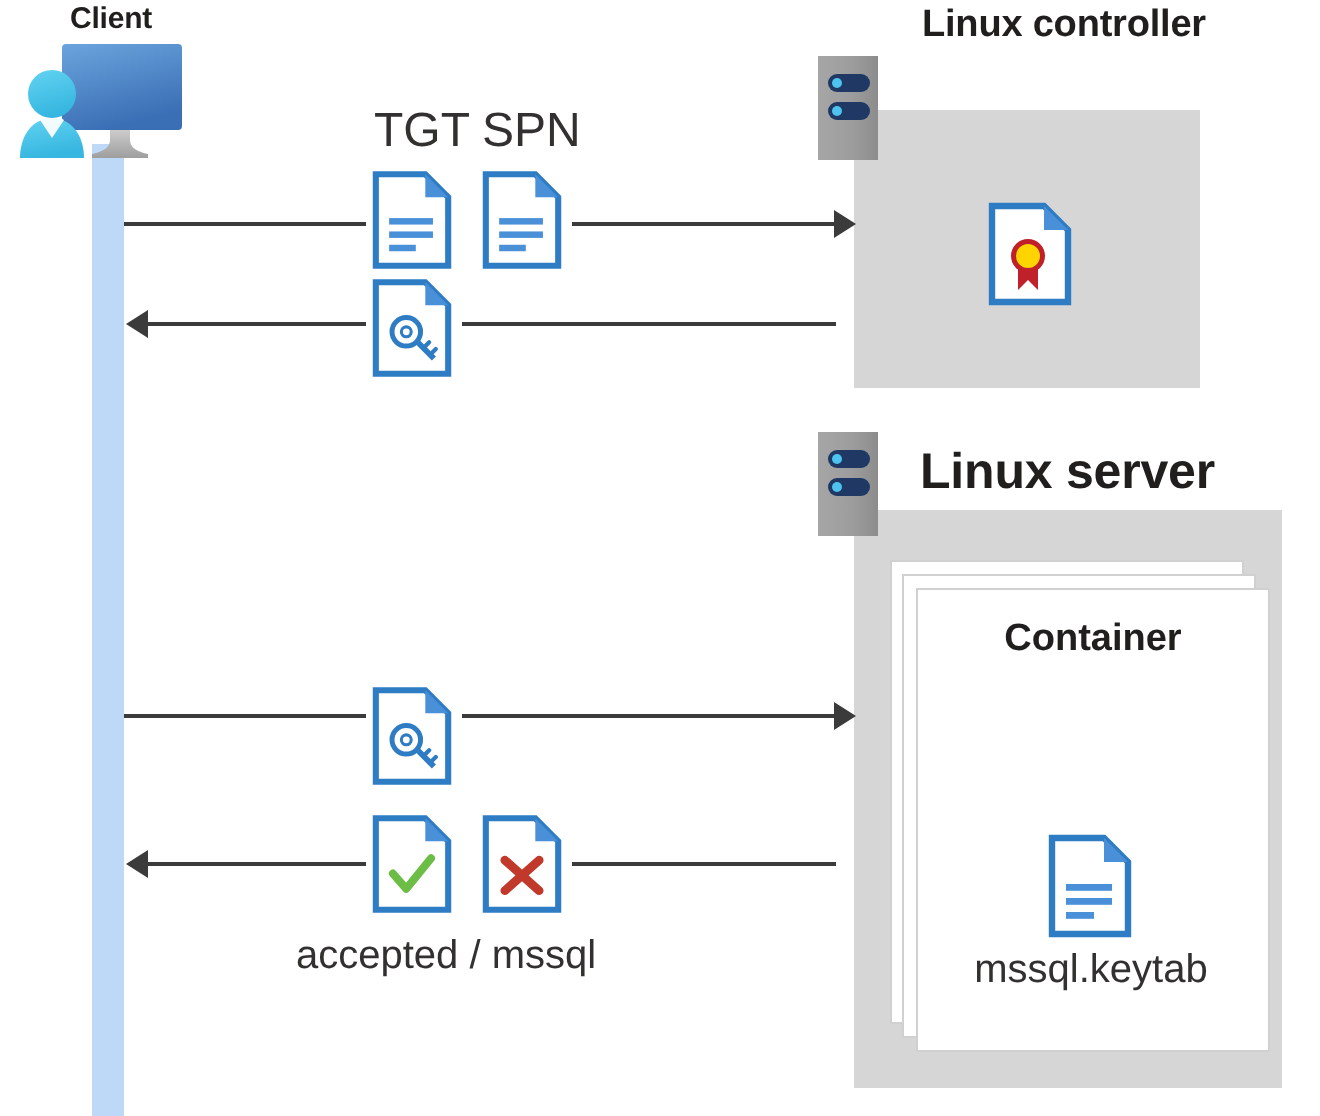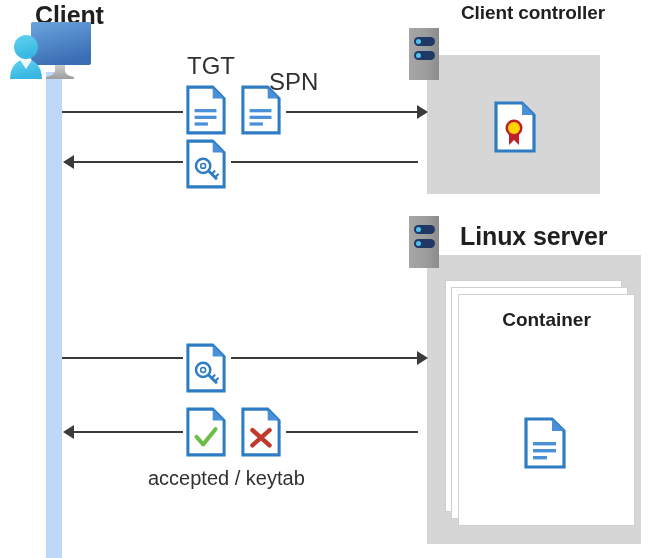--- a/index.html
+++ b/index.html
@@ -25,21 +25,21 @@
 
   
   .hdr-title {
     font-weight: bold;
     color: #201f1e;
     letter-spacing: -0.1px;
     line-height: 1.18;
   }
   #client-title {
     left: 35px; top: 1px;
-    font-size: 25px;
+    font-size: 15px;
   }
   #dc-title {
     left: 461px; top: 2px;
     font-size: 19px;
     width: 180px;
   }
   #linux-title {
     left: 460px; top: 222px;
     font-size: 25px;
   }
@@ -120,21 +120,21 @@
   .arrow-head.right { border-left: 11px solid #3b3b3b; }
   .arrow-head.left  { border-right: 11px solid #3b3b3b; }
 
   
   .lbl {
     color: #323130;
     font-size: 24px;
     white-space: nowrap;
   }
   #tgt-label { left: 187px; top: 52px; }
-  #spn-label { left: 241px; top: 68px; margin-left: 28px; }
+  #spn-label { left: 241px; top: 52px; }
   #acc-den-label { left: 148px; top: 467px; font-size: 20px; }
   #keytab-label {
     left: 458px; top: 474px;
     width: 175px;
     text-align: center;
     font-size: 20px;
     color: #323130;
   }
 
   
@@ -182,21 +182,21 @@
 
   <div id="dc-rack" class="abs rack">
     <div class="slot s1">
         <div class="led"></div>
       </div>
     <div class="slot s2">
         <div class="led"></div>
       </div>
   </div>
 
-  <div id="dc-title" class="abs hdr-title nosel">Client controller</div>
+  <div id="dc-title" class="abs hdr-title nosel">Linux controller</div>
 
   <div class="abs icon-wrap" style="left:494px; top:101px;">
     <svg width="42" height="52" viewBox="0 0 42 52" xmlns="http://www.w3.org/2000/svg">
       <path d="M2 2 h26 l12 12 v36 h-38 z" fill="#ffffff" stroke="#2e7cc4" stroke-width="3.2" stroke-linejoin="miter"></path>
       <path d="M28 2 l12 12 h-12 z" fill="#4a90d9"></path>
 
       <path d="M15 28 l0 16 l5 -5 l5 5 l0 -16 z" fill="#c0202a"></path>
 
       <circle cx="20" cy="27" r="8.5" fill="#c0202a"></circle>
       <circle cx="20" cy="27" r="6" fill="#ffd400"></circle>
@@ -248,20 +248,21 @@
   <div class="abs icon-wrap" style="left:524px; top:417px;">
     <svg width="42" height="52" viewBox="0 0 42 52" xmlns="http://www.w3.org/2000/svg">
       <path d="M2 2 h26 l12 12 v36 h-38 z" fill="#ffffff" stroke="#2e7cc4" stroke-width="3.2" stroke-linejoin="miter"></path>
       <path d="M28 2 l12 12 h-12 z" fill="#4a90d9"></path>
       <rect x="9" y="25" width="23" height="3.4" fill="#4a90d9"></rect>
       <rect x="9" y="32" width="23" height="3.4" fill="#4a90d9"></rect>
       <rect x="9" y="39" width="14" height="3.4" fill="#4a90d9"></rect>
     </svg>
   </div>
 
+  <div id="keytab-label" class="abs nosel">mssql.keytab</div>
 
   <div class="abs arrow-line" style="left:62px; top:111px; width:121px;"></div>
   <div class="abs arrow-line" style="left:286px; top:111px; width:132px;"></div>
   <div class="abs arrow-head right" style="left:417px; top:105px;"></div>
 
   <div id="tgt-label" class="abs lbl nosel">TGT</div>
   <div id="spn-label" class="abs lbl nosel">SPN</div>
 
   <div class="abs icon-wrap" style="left:186px; top:85px;">
     <svg width="40" height="50" viewBox="0 0 42 52" xmlns="http://www.w3.org/2000/svg">
@@ -326,15 +327,15 @@
   </div>
 
   <div class="abs icon-wrap" style="left:241px; top:407px;">
     <svg width="40" height="50" viewBox="0 0 42 52" xmlns="http://www.w3.org/2000/svg">
       <path d="M2 2 h26 l12 12 v36 h-38 z" fill="#ffffff" stroke="#2e7cc4" stroke-width="3.2" stroke-linejoin="miter"></path>
       <path d="M28 2 l12 12 h-12 z" fill="#4a90d9"></path>
       <path d="M12 24 l18 16 M30 24 l-18 16" fill="none" stroke="#c0392b" stroke-width="4.6" stroke-linecap="round"></path>
     </svg>
   </div>
 
-  <div id="acc-den-label" class="abs lbl nosel">accepted / keytab</div>
+  <div id="acc-den-label" class="abs lbl nosel">accepted / mssql</div>
 
 </div>
 
 </body></html>

